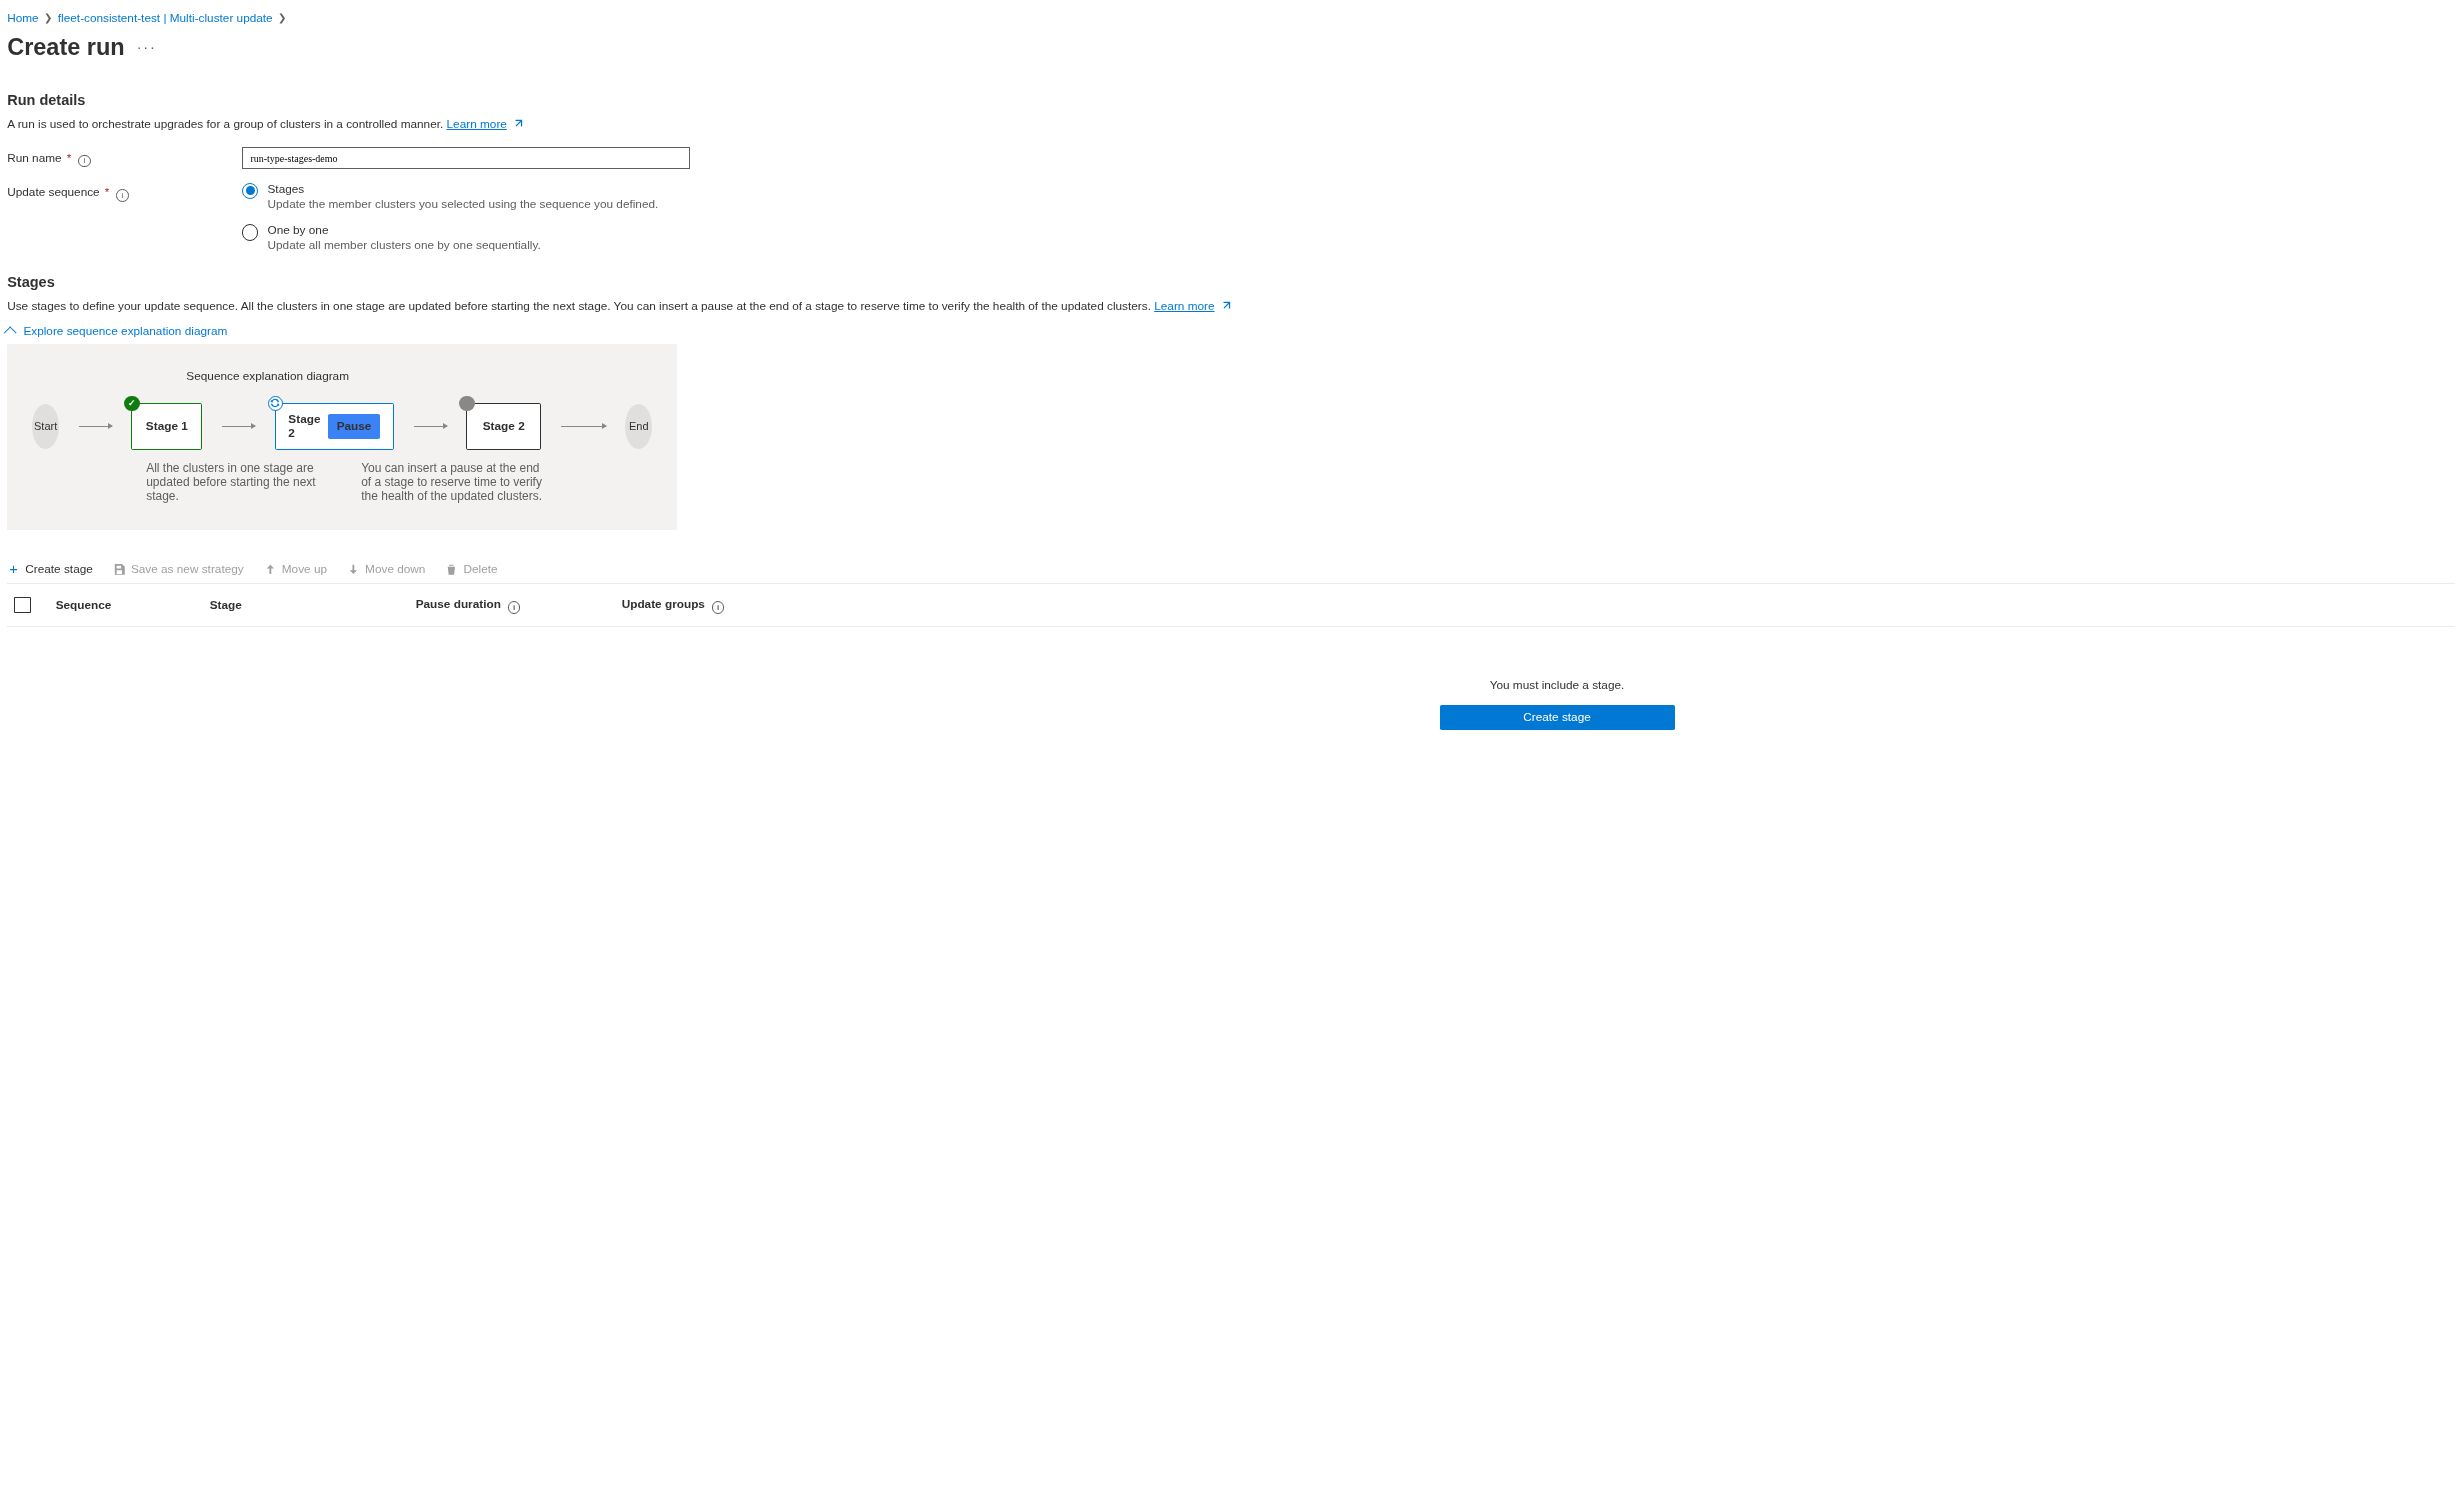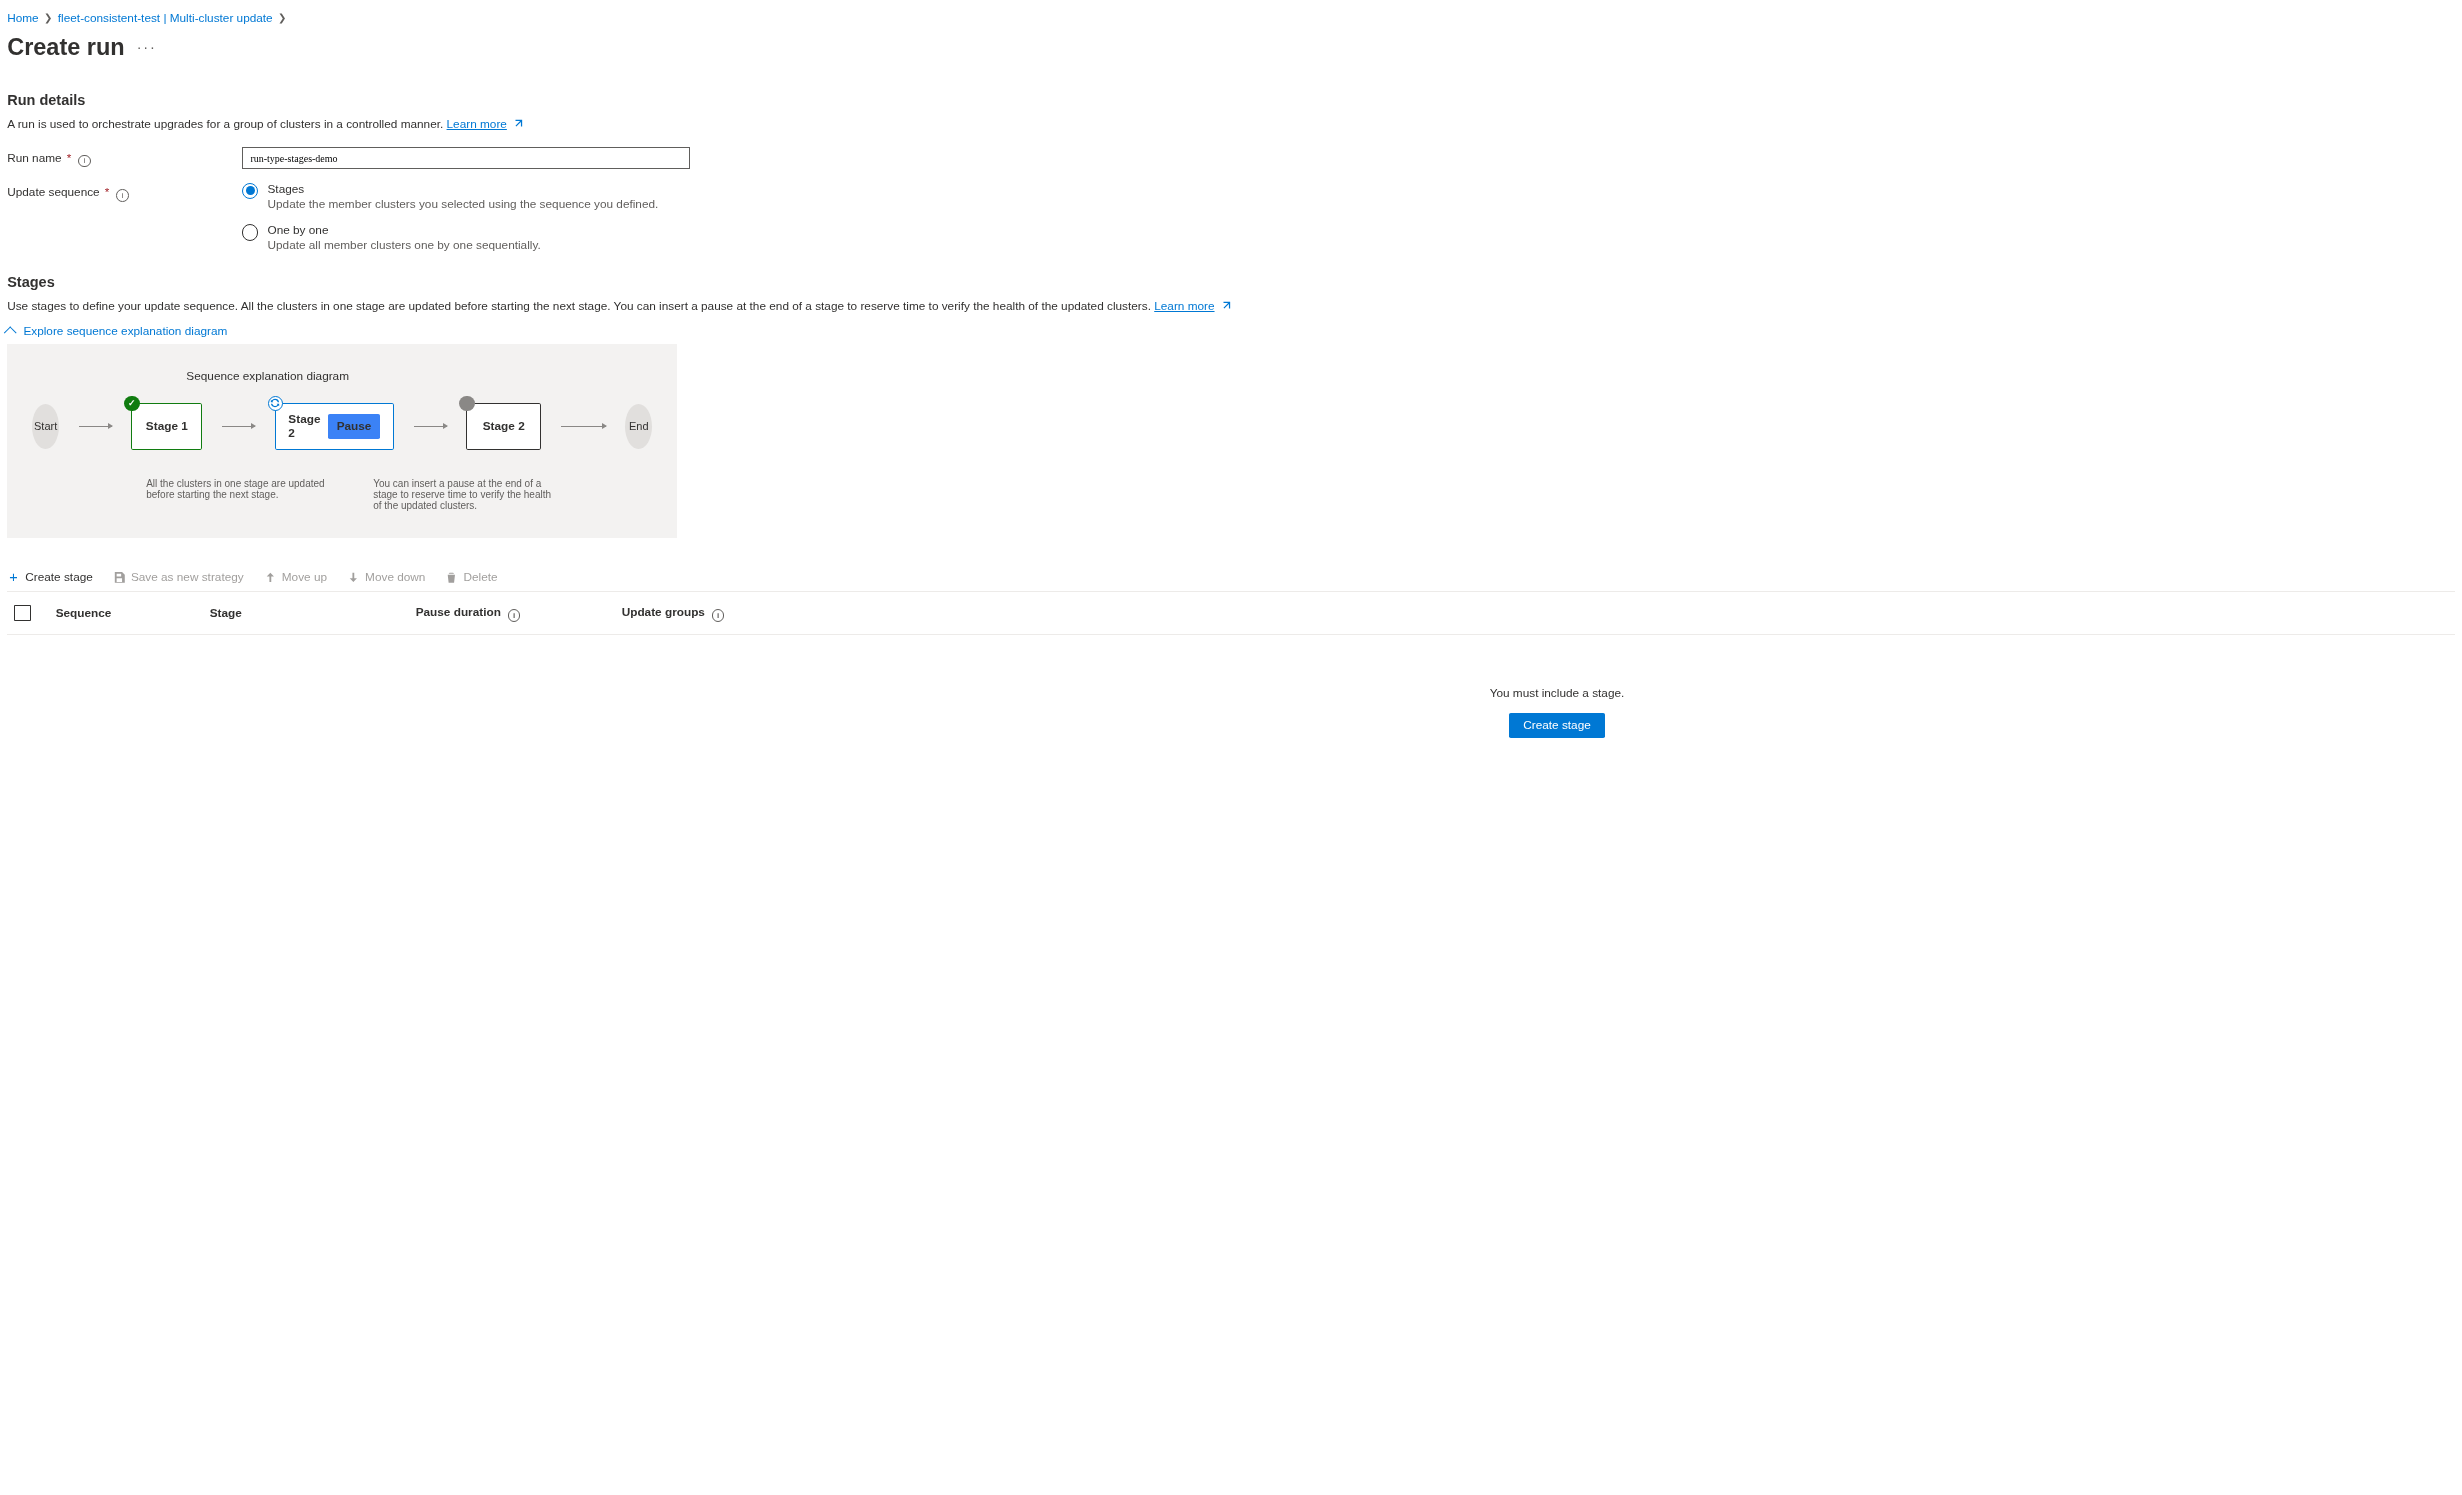--- a/index.html
+++ b/index.html
@@ -122,21 +122,21 @@
     .badge.green { background: #107c10; }
     .badge.green::after { content: "✓"; color: #fff; font-size: 9px; font-weight: bold; }
     .badge.blue { background: #fff; border: 1.8px solid #0078d4; }
     .badge.blue svg { width: 10px; height: 10px; }
     .badge.gray { background: #8a8886; }
     .pause-chip {
       background: #3b82f6; border-radius: 1.8px; padding: 5.4px 9px;
       font-size: 11.8px; font-weight: 600;
     }
 
-    .diagram-notes { display: flex; margin-top: 28px; font-size: 10px; color: #605e5c; gap: 12px; }
+    .diagram-notes { display: flex; margin-top: 11px; font-size: 12px; color: #605e5c; }
     .note-a { margin-left: 114px; width: 190px; }
     .note-b { margin-left: 25px; width: 181px; }
 
     
     .toolbar {
       display: flex; align-items: center; gap: 20px;
       border-bottom: 0.9px solid #edebe9; padding: 7.2px 0;
     }
     .tb-btn {
       display: flex; align-items: center; gap: 5.4px;
@@ -156,21 +156,21 @@
       width: 16.3px; height: 16.3px; border: 0.9px solid #323130; border-radius: 0.9px;
       margin-right: 25px; flex-shrink: 0;
     }
     .col-seq { width: 154px; }
     .col-stage { width: 206px; }
     .col-pause { width: 206px; }
     .col-groups { width: 181px; }
 
     
     .empty-area { margin-top: 51px; text-align: center; width: 100%; max-width: 851px; margin-left: auto; margin-right: auto;}
-    .empty-wrap { display:flex; flex-direction:column; align-items:center; margin-left: 634px; width: 235px;}
+    .empty-wrap { display:flex; flex-direction:column; margin-left: 634px; width: 235px;}
     .empty-msg { font-size: 11.8px; margin-bottom: 12.7px; }
     .primary-btn {
       background: #0078d4; color: #fff; border: none;
       padding: 5.4px 14.5px; font-size: 11.8px; cursor: pointer; border-radius: 1.8px;
     }
   </style>
 </head>
 <body>
 
 <nav class="breadcrumb">

